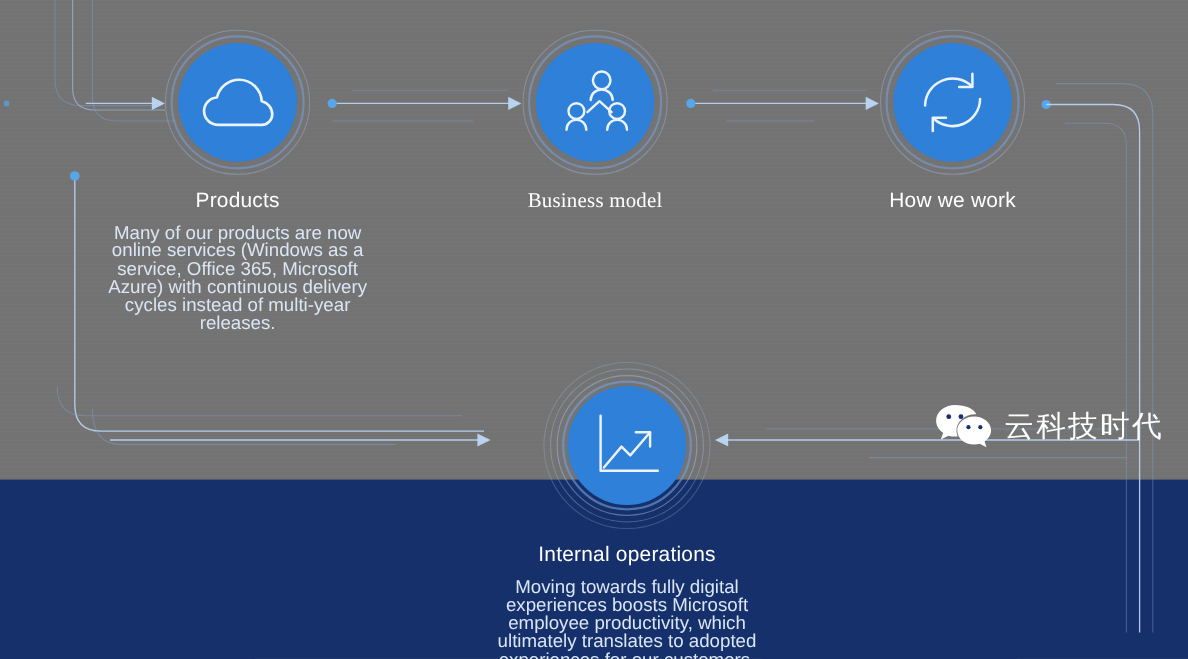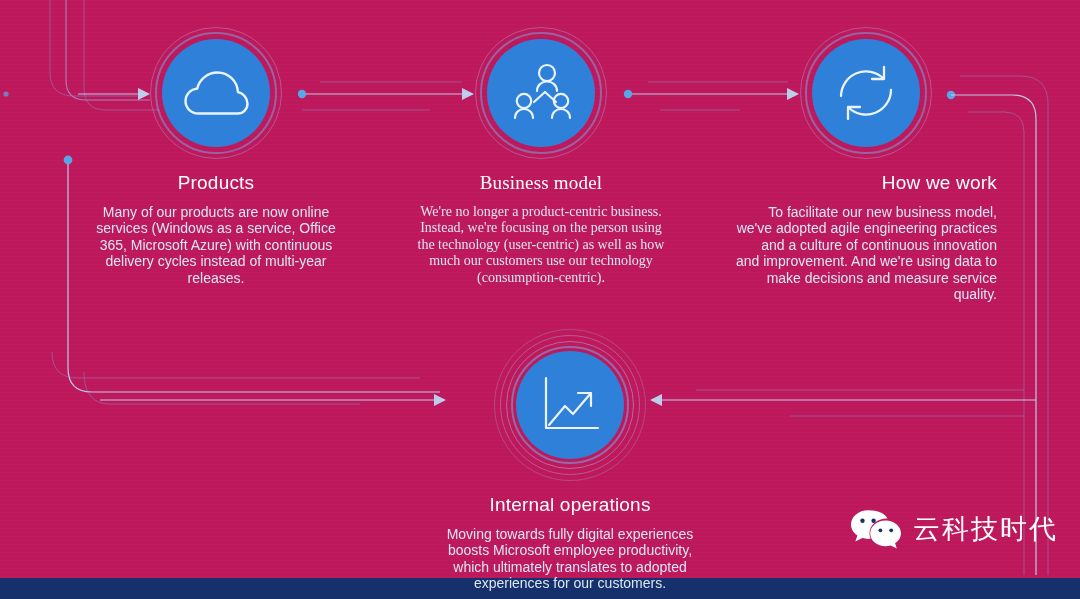--- a/index.html
+++ b/index.html
@@ -7,22 +7,22 @@
   body{
     width:1080px;height:599px;
     background:#15306b;
     font-family:"Liberation Sans","DejaVu Sans",sans-serif;
     overflow:hidden;
     position:relative;
     color:#ffffff;
   }
   #stage{
     position:absolute;inset:0;
-    width:1080px;height:578px;
-    background:#be185d;
+    width:1080px;height:436px;
+    background:#737373;
   }
   
   #texture{
     position:absolute;inset:0;
     pointer-events:none;
     background-image:repeating-linear-gradient(
       to bottom,
       rgba(255,255,255,0.018) 0px,
       rgba(255,255,255,0.018) 1px,
       rgba(0,0,0,0) 1px,
@@ -45,28 +45,28 @@
     transform:translate(-50%,-50%);
     border-radius:50%;
     border:1px solid rgba(168,196,236,0.45);
     pointer-events:none;
   }
   .node-title{
     font-size:19px;font-weight:400;letter-spacing:.2px;
     color:#ffffff;margin-top:14px;line-height:1.2;
   }
   .node-desc{
-    font-size:14px;line-height:16.5px;color:#dbe6f5;
+    font-size:17px;line-height:16.5px;color:#dbe6f5;
     margin:9px auto 0;font-weight:400;
   }
 
   
   #node-products{left:86px;top:28px;width:260px;}
   #node-business{left:410px;top:28px;width:262px;font-family:Liberation Serif, serif;}
-  #node-howwework{left:735px;top:28px;width:262px;text-align:right;}
+  #node-howwework{left:735px;top:28px;width:262px;}
   #node-internal{left:430px;top:330px;width:280px;}
 
   #watermark{
     position:absolute;right:22px;bottom:28px;
     display:flex;align-items:center;gap:11px;
   }
   #watermark .wm-text{
     font-size:27px;color:#ffffff;letter-spacing:2px;
     font-family:"DejaVu Sans","Liberation Sans",sans-serif;
     font-weight:400;
@@ -156,40 +156,38 @@
             <path d="M28,41 L39,31 L50,41"></path>
             <circle cx="18" cy="40" r="7.2"></circle>
             <path d="M9,57 C9,51.5 13,48 18,48 C23,48 27,51.5 27,57"></path>
             <circle cx="55" cy="40" r="7.2"></circle>
             <path d="M46,57 C46,51.5 50,48 55,48 C60,48 64,51.5 64,57"></path>
           </g>
         </svg>
       </div>
     </div>
     <div class="node-title">Business model</div>
-    <div class="node-desc" style="max-width:278px;">We're no longer a product-centric business. Instead, we're focusing on the person using the technology (user-centric) as well as how much our customers use our technology (consumption-centric).</div>
   </div>
 
   <div class="node" id="node-howwework">
     <div class="disc-wrap">
       <div class="ring" style="width:130px;height:130px;border-color:rgba(168,196,236,0.35);"></div>
       <div class="ring" style="width:118px;height:118px;border-color:rgba(120,160,215,0.55);border-width:2px;"></div>
       <div class="disc">
         <svg width="66" height="66" viewBox="0 0 66 66">
           <g fill="none" stroke="#eaf3ff" stroke-width="2.3" stroke-linecap="round" stroke-linejoin="round">
             <path d="M8,36 A25,25 0 0 1 50.5,18.5"></path>
             <path d="M58,30 A25,25 0 0 1 15.5,47.5"></path>
           </g>
           <polyline points="51,7 51,19 39,19" fill="none" stroke="#eaf3ff" stroke-width="2.3" stroke-linecap="round" stroke-linejoin="round"></polyline>
           <polyline points="15,59 15,47 27,47" fill="none" stroke="#eaf3ff" stroke-width="2.3" stroke-linecap="round" stroke-linejoin="round"></polyline>
         </svg>
       </div>
     </div>
     <div class="node-title">How we work</div>
-    <div class="node-desc" style="max-width:262px;">To facilitate our new business model, we've adopted agile engineering practices and a culture of continuous innovation and improvement. And we're using data to make decisions and measure service quality.</div>
   </div>
 
   <div class="node" id="node-internal">
     <div class="disc-wrap" style="width:150px;height:150px;">
       <div class="ring" style="width:150px;height:150px;border-color:rgba(168,196,236,0.26);"></div>
       <div class="ring" style="width:138px;height:138px;border-color:rgba(168,196,236,0.36);"></div>
       <div class="ring" style="width:126px;height:126px;border-color:rgba(168,196,236,0.46);"></div>
       <div class="ring" style="width:114px;height:114px;border-color:rgba(120,160,215,0.6);border-width:2px;"></div>
       <div class="disc">
         <svg width="64" height="62" viewBox="0 0 64 62">

